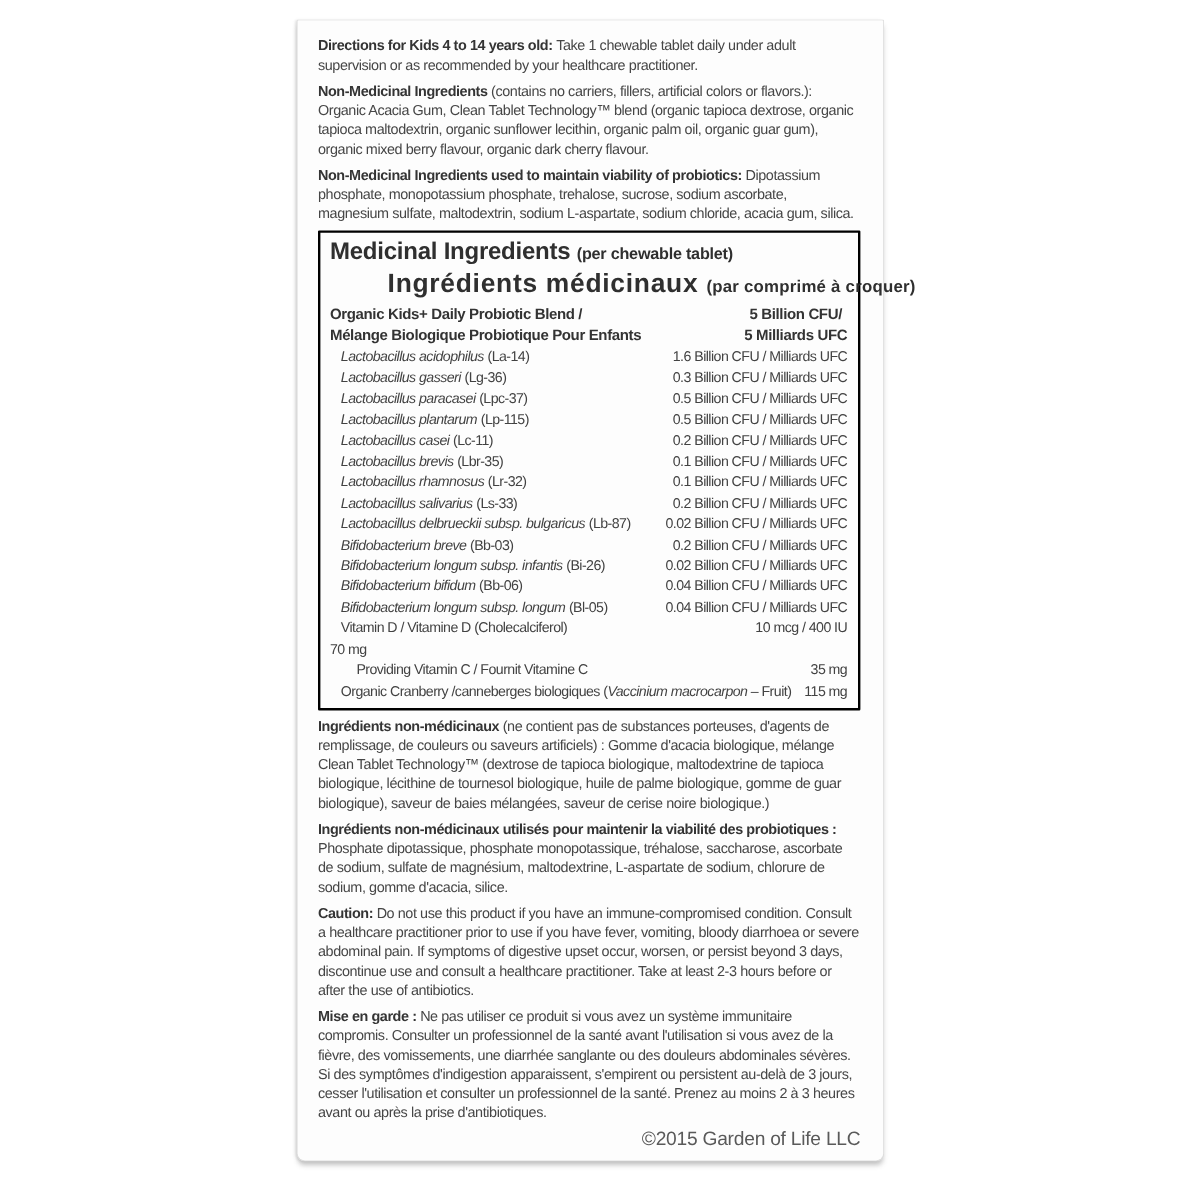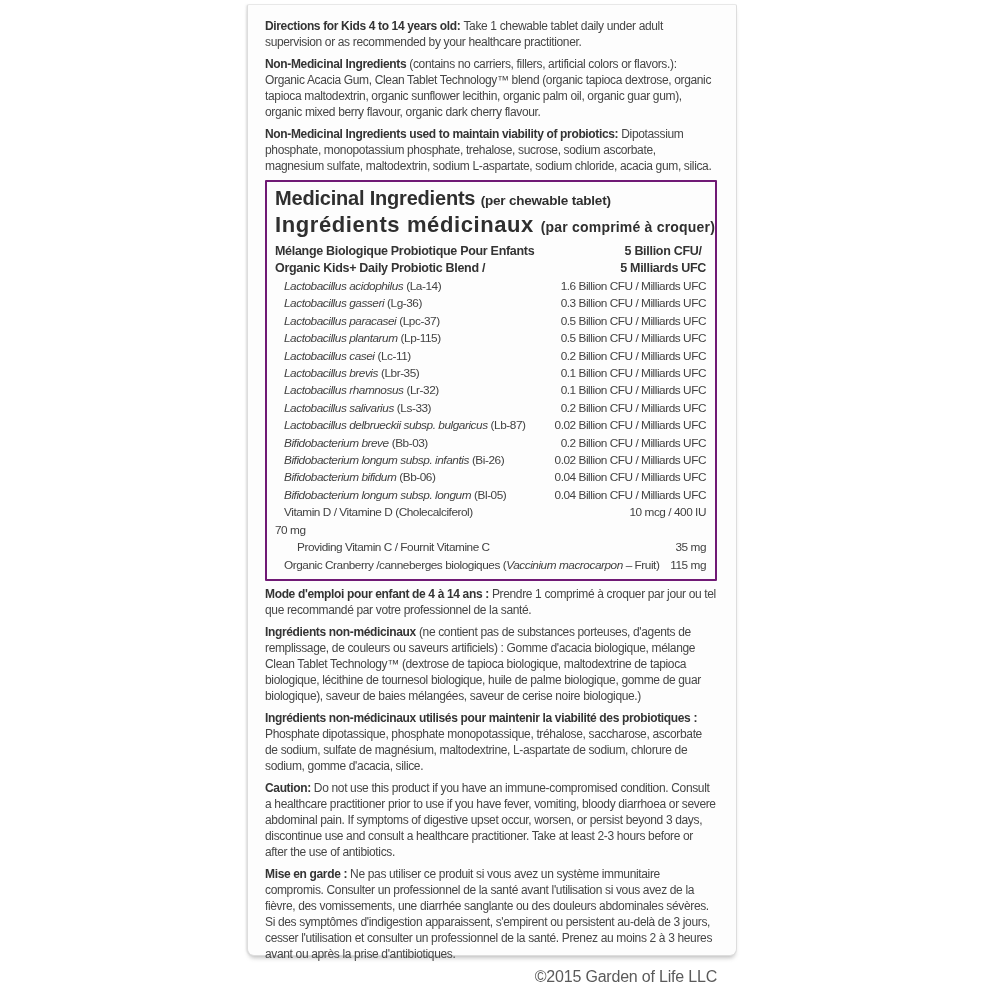--- a/index.html
+++ b/index.html
@@ -3,40 +3,40 @@
 <meta charset="utf-8">
 <style>
   html,body{margin:0;padding:0;background:#ffffff;}
   body{
     width:1000px;height:1000px;position:relative;
     font-family:"Liberation Sans","DejaVu Sans",sans-serif;
     color:#3f3f3f;
     -webkit-font-smoothing:antialiased;
   }
   .panel{
-    position:absolute;left:247px;top:4px;width:490px;height:952px;
+    position:absolute;left:247px;top:16px;width:490px;height:952px;
     background:#fdfdfd;
     border:1px solid #ddd;border-top-color:#e8e8e8;
     border-radius:2px 2px 7px 7px;
     box-shadow:0 4px 4px -2px rgba(120,120,120,.45), -2px 0 2px -1px rgba(150,150,150,.25);
     box-sizing:border-box;
     padding:13px 19px 8px 17px;
   }
   .para{margin:0 0 6px 0;font-size:12px;line-height:16px;letter-spacing:-0.35px;color:#464646;}
   .para b{color:#343434;}
   
   .med-box{
-    border:2px solid #701a75;border-radius:1px;
+    border:2px solid #000000;border-radius:1px;
     margin:4px 0 5px 0;
     padding:5px 9px 5px 8px;
   }
   .box-title{font-weight:bold;color:#2f2f2f;white-space:nowrap;}
   .title-en{font-size:20px;letter-spacing:-0.2px;line-height:23px;}
   .title-en .note{font-size:13.5px;}
-  .title-fr{font-size:22px;letter-spacing:0.6px;line-height:26px;margin-bottom:3px;}
+  .title-fr{font-size:22px;letter-spacing:0.6px;line-height:26px;margin-bottom:3px;margin-left:48px;}
   .title-fr .note{font-size:14px;letter-spacing:0.2px;}
   .blend-row{display:flex;justify-content:space-between;font-weight:bold;color:#333;
     font-size:12.5px;line-height:16.5px;letter-spacing:-0.3px;margin-bottom:2px;}
   .blend-amts{text-align:center;white-space:nowrap;}
   .row{display:flex;justify-content:space-between;align-items:baseline;
     font-size:11.8px;line-height:17.4px;letter-spacing:-0.45px;color:#424242;}
   .row .nm{white-space:nowrap;padding-left:9px;}
   .row .nm.indent{padding-left:22px;}
   .row .amt{white-space:nowrap;text-align:right;}
   .row i{font-style:italic;}
@@ -55,22 +55,22 @@
   <p class="para"><b>Non-Medicinal Ingredients</b><span class="sp"></span><span>(contains no carriers, fillers, artificial colors or flavors.): Organic Acacia Gum, Clean Tablet Technology™ blend (organic tapioca dextrose, organic tapioca maltodextrin, organic sunflower lecithin, organic palm oil, organic guar gum), organic mixed berry flavour, organic dark cherry flavour.</span></p>
 
   <p class="para"><b>Non-Medicinal Ingredients used to maintain viability of probiotics:</b><span class="sp"></span><span>Dipotassium phosphate, monopotassium phosphate, trehalose, sucrose, sodium ascorbate, magnesium sulfate, maltodextrin, sodium L-aspartate, sodium chloride, acacia gum, silica.</span></p>
 
   <div class="med-box">
     <div class="box-title title-en"><span>Medicinal Ingredients</span> <span class="note">(per chewable tablet)</span></div>
     <div class="box-title title-fr"><span>Ingrédients médicinaux</span> <span class="note">(par comprimé à croquer)</span></div>
 
     <div class="blend-row">
       <div class="blend-names">
+        <div>Organic Kids+ Daily Probiotic Blend /</div>
         <div>Mélange Biologique Probiotique Pour Enfants</div>
-        <div>Organic Kids+ Daily Probiotic Blend /</div>
       </div>
       <div class="blend-amts">
         <div>5 Billion CFU/</div>
         <div>5 Milliards UFC</div>
       </div>
     </div>
 
     <div class="strains">
 
         <div class="row">
@@ -156,21 +156,20 @@
           <span class="amt">35 mg</span>
         </div>
 
         <div class="row">
           <span class="nm"><span>Organic Cranberry /canneberges biologiques (</span><i>Vaccinium macrocarpon</i><span> – Fruit)</span></span>
           <span class="amt">115 mg</span>
         </div>
       </div>
   </div>
 
-  <p class="para"><b>Mode d'emploi pour enfant de 4 à 14  ans :</b><span class="sp"></span><span>Prendre 1 comprimé à croquer par jour ou tel que recommandé par votre professionnel de la santé.</span></p>
 
   <p class="para"><b>Ingrédients non-médicinaux</b><span class="sp"></span><span>(ne contient pas de substances porteuses, d'agents de remplissage, de couleurs ou saveurs artificiels) : Gomme d'acacia biologique, mélange Clean Tablet Technology™ (dextrose de tapioca biologique, maltodextrine de tapioca biologique, lécithine de tournesol biologique, huile de palme biologique, gomme de guar biologique), saveur de baies mélangées, saveur de cerise noire biologique.)</span></p>
 
   <p class="para"><b>Ingrédients non-médicinaux utilisés pour maintenir la viabilité des probiotiques :</b><span class="sp"></span><span>Phosphate dipotassique, phosphate monopotassique, tréhalose, saccharose, ascorbate de sodium, sulfate de magnésium, maltodextrine, L-aspartate de sodium, chlorure de sodium, gomme d'acacia, silice.</span></p>
 
   <p class="para"><b>Caution:</b><span class="sp"></span><span>Do not use this product if you have an immune-compromised condition. Consult a healthcare practitioner prior to use if you have fever, vomiting, bloody diarrhoea or severe abdominal pain. If symptoms of digestive upset occur, worsen, or persist beyond 3 days, discontinue use and consult a healthcare practitioner. Take at least 2-3 hours before or after the use of antibiotics.</span></p>
 
   <p class="para"><b>Mise en garde :</b><span class="sp"></span><span>Ne pas utiliser ce produit si vous avez un système immunitaire compromis. Consulter un professionnel de la santé avant l'utilisation si vous avez de la fièvre, des vomissements, une diarrhée sanglante ou des douleurs abdominales sévères. Si des symptômes d'indigestion apparaissent, s'empirent ou persistent au-delà de 3 jours, cesser l'utilisation et consulter un professionnel de la santé. Prenez au moins 2 à 3 heures avant ou après la prise d'antibiotiques.</span></p>
 
   <div class="copyright">©2015 Garden of Life LLC</div>

